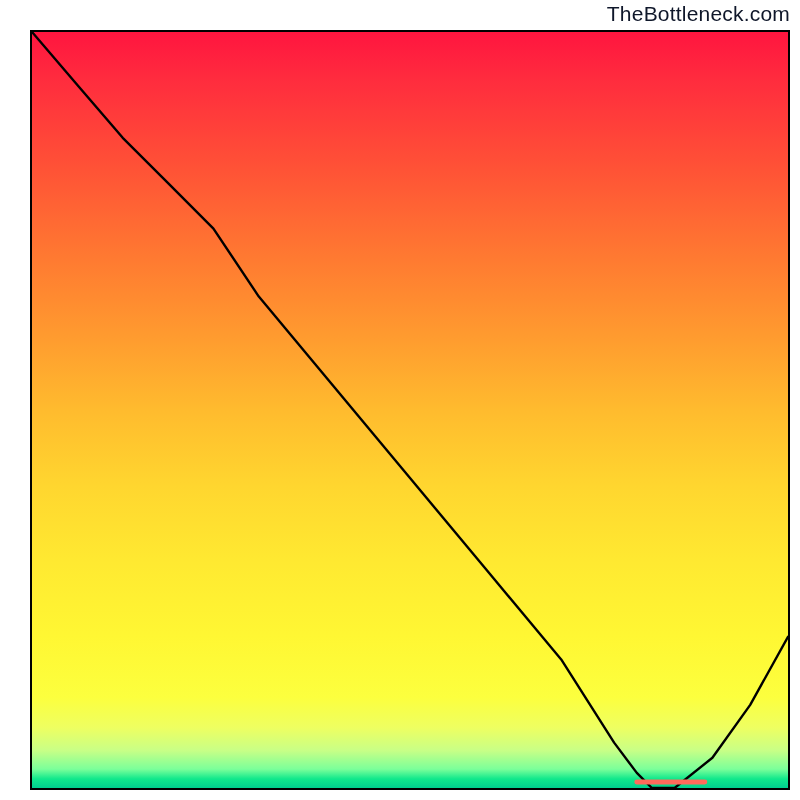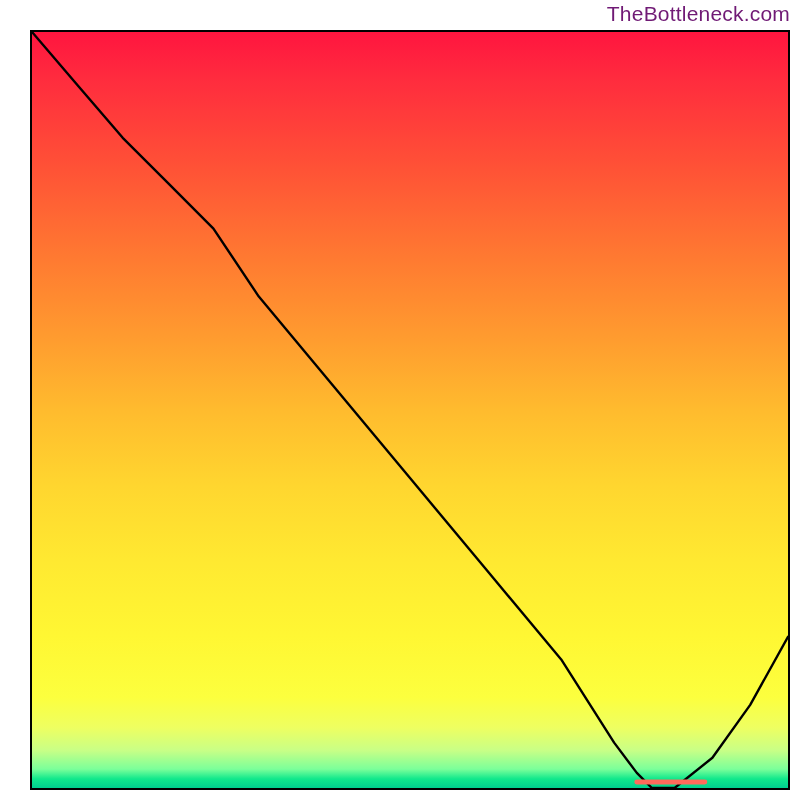--- a/index.html
+++ b/index.html
@@ -14,21 +14,21 @@
     position: relative;
     width: 800px;
     height: 800px;
   }
   .watermark {
     position: absolute;
     top: 2px;
     right: 10px;
     font-size: 21px;
     font-weight: 500;
-    color: #701a75;
+    color: #0f172a;
     letter-spacing: 0.2px;
   }
   .plot-area {
     position: absolute;
     left: 30px;
     top: 30px;
     width: 760px;
     height: 760px;
     box-sizing: border-box;
     border: 2.5px solid #000;

